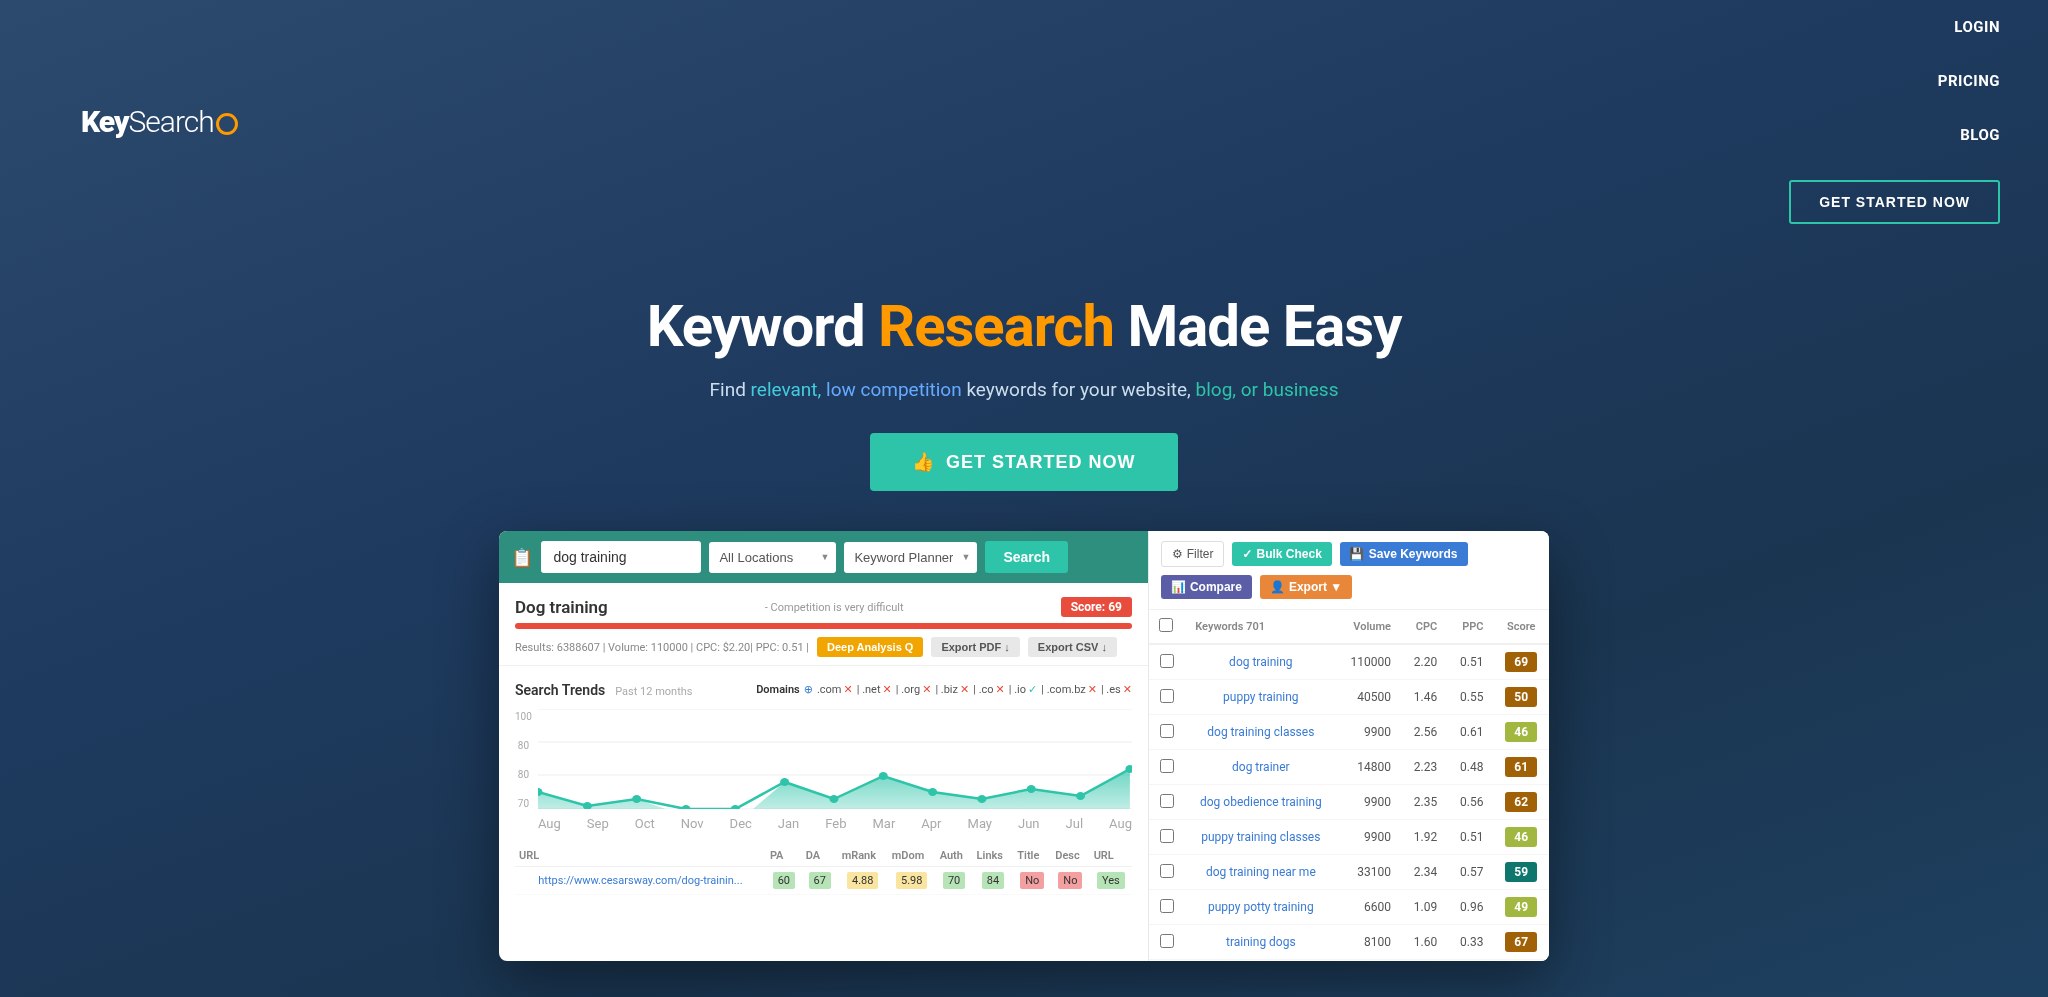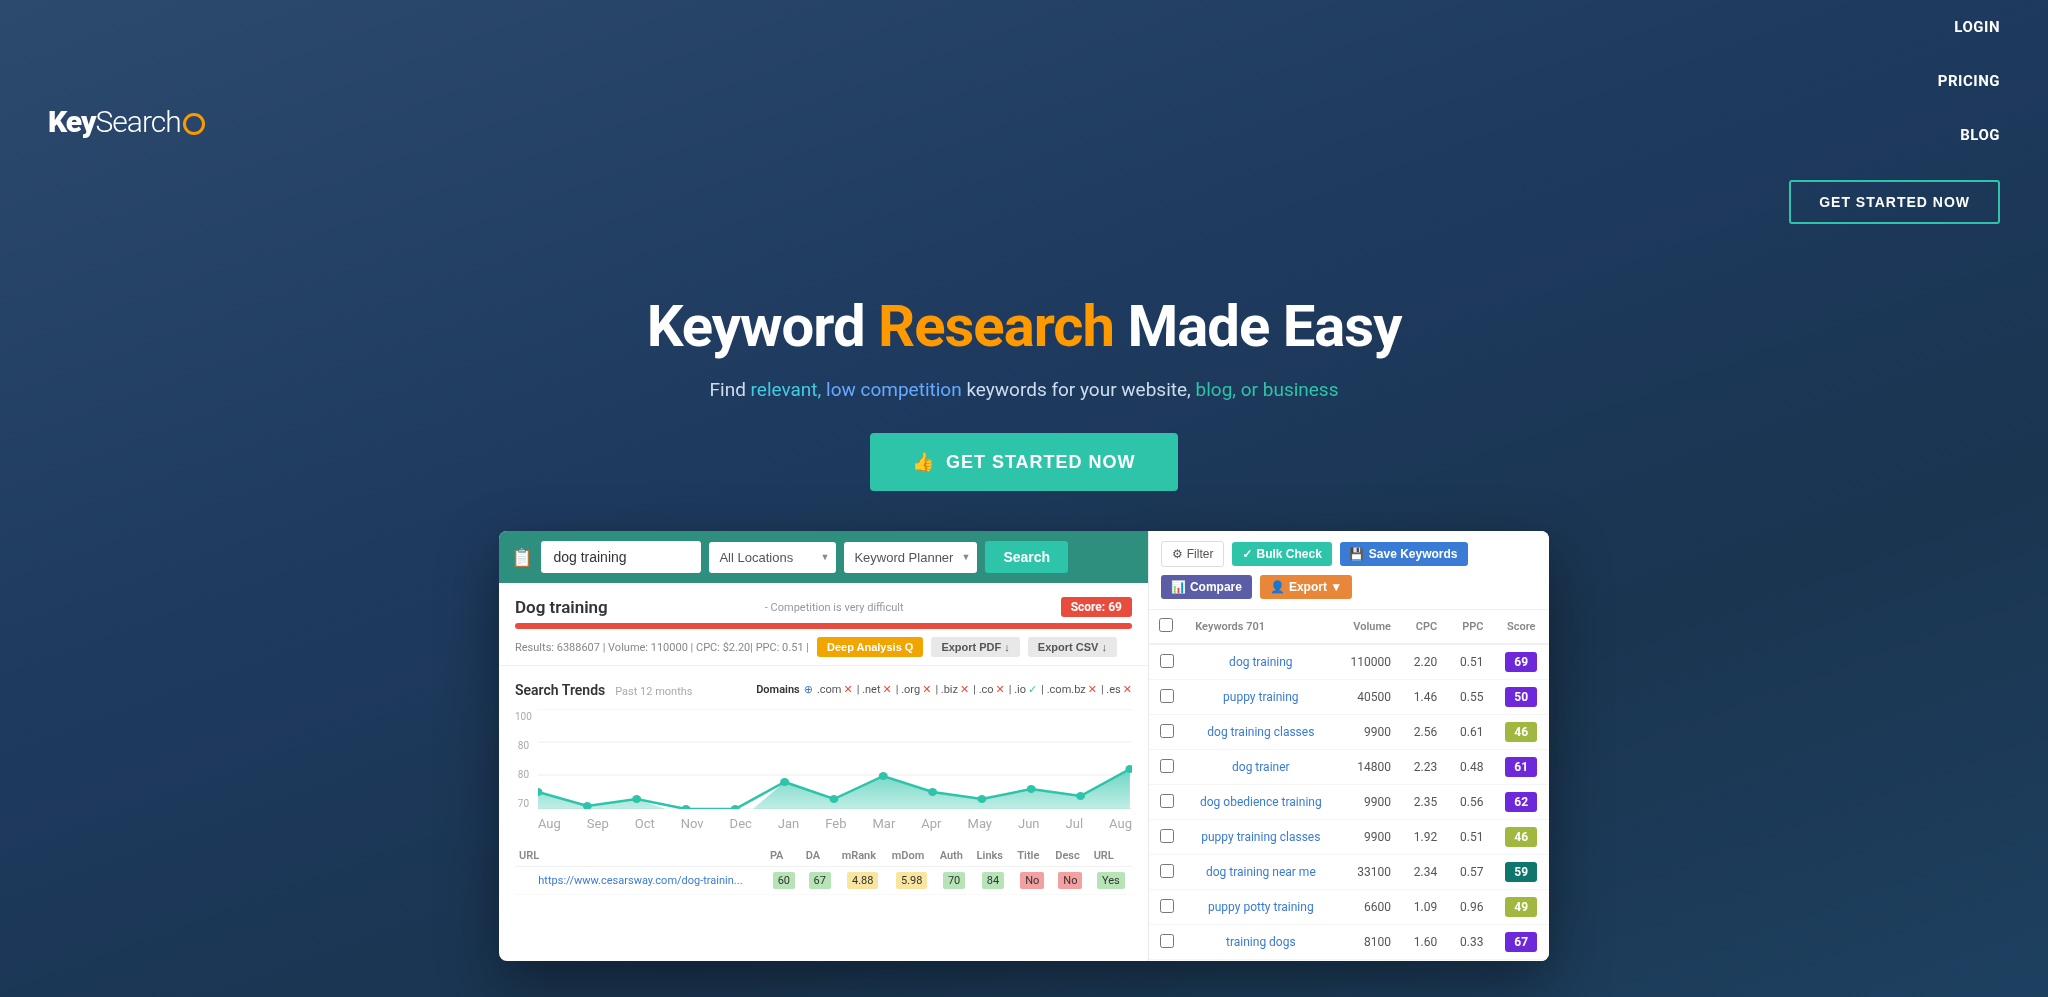--- a/index.html
+++ b/index.html
@@ -344,34 +344,34 @@
     .kw-score {
       display: inline-block;
       color: #fff;
       font-weight: 700;
       font-size: 12px;
       padding: 3px 8px;
       border-radius: 3px;
       min-width: 32px;
       text-align: center;
     }
-    .score-red { background: #6d28d9; }
+    .score-red { background: #a16207; }
     .score-orange { background: #0f766e; }
     .score-yellow-green { background: #a0b840; }
     .col-volume { text-align: right; color: #555; }
     .col-cpc { text-align: right; color: #555; }
     .col-ppc { text-align: right; color: #555; }
     .col-score { text-align: center; }
   </style>
 </head>
 <body>
 
 <nav>
   <div style="display:flex;align-items:center;gap:0;">
-    <span style="font-size:30px;font-weight:900;color:#fff;letter-spacing:-1px;">
+    <span style="font-size:30px;font-weight:900;color:#fff;letter-spacing:-1px;margin-left:33px;">
       <span>Key</span><span style="font-weight:300;">Search</span><span style="display:inline-block;width:22px;height:22px;border:3px solid #f90;border-radius:50%;position:relative;top:3px;margin:0 2px;"></span>
     </span>
   </div>
   <div style="display:flex;align-items:flex-end;gap:36px;flex-direction:column;">
     <a class="nav-link" href="#">LOGIN</a>
     <a class="nav-link" href="#">PRICING</a>
     <a class="nav-link" href="#">BLOG</a>
     <button class="nav-cta">GET STARTED NOW</button>
   </div>
 </nav>

